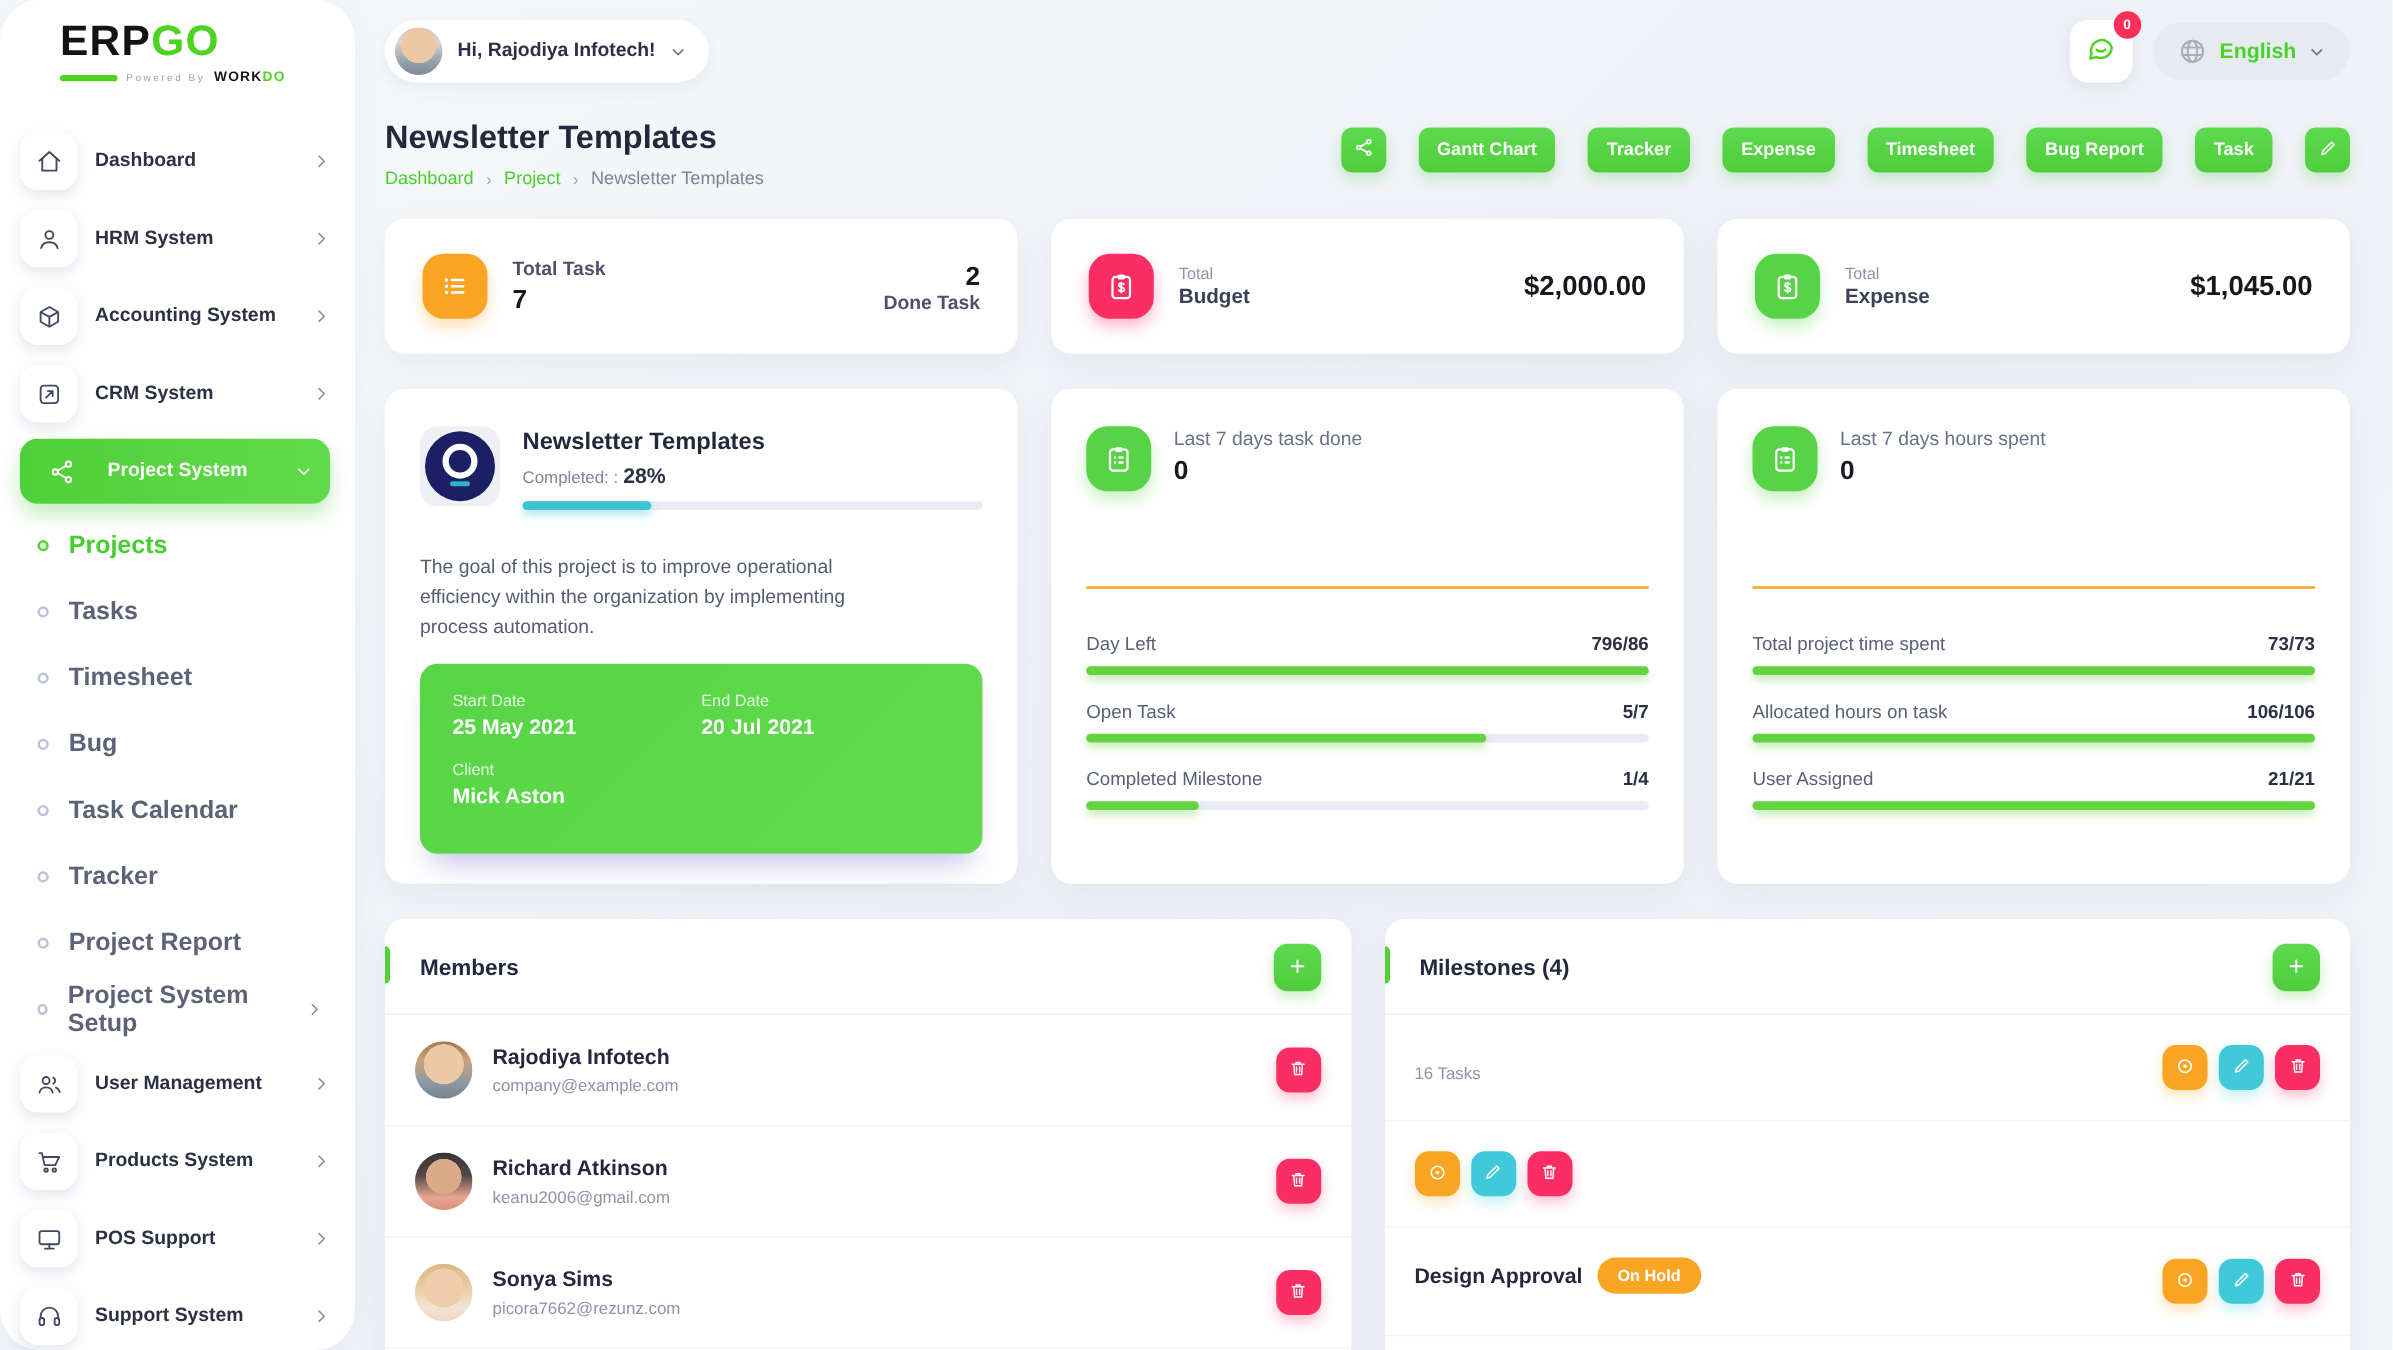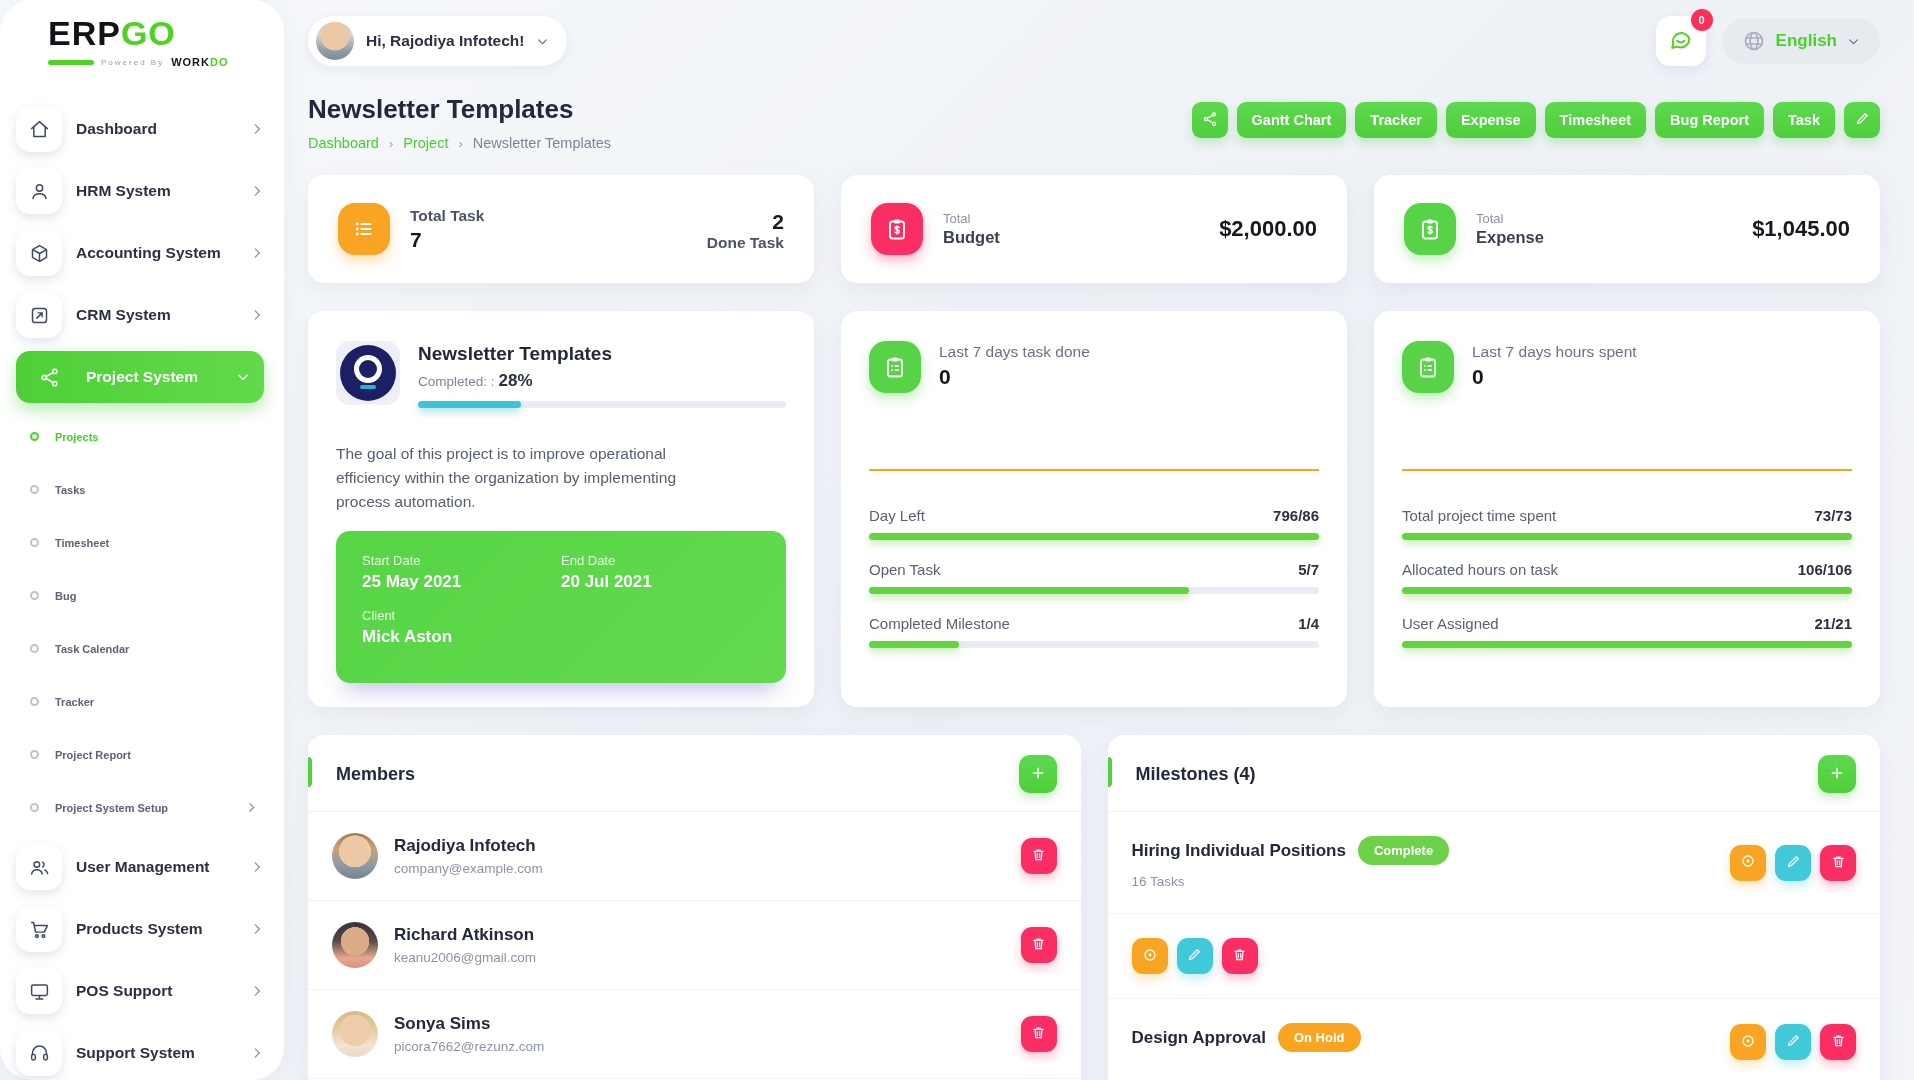--- a/index.html
+++ b/index.html
@@ -28,21 +28,21 @@
   .m-label { flex:1; font-size:15.5px; font-weight:700; color:#2b3044; }
   .m-chev { color:#8b92a6; display:flex; }
   .m-item.active { background:linear-gradient(90deg,#4ecf37,#62da4b); border-radius:14px; height:52px; margin:5px 0; padding:0 14px 0 10px; box-shadow:0 8px 16px rgba(80,200,60,.35); }
   .m-item.active .m-icebox { background:transparent; box-shadow:none; color:#fff; }
   .m-item.active .m-label { color:#fff; }
   .m-item.active .m-chev { color:#fff; }
   .sub-list { padding:2px 0 2px 14px; }
   .s-item { display:flex; align-items:center; gap:16px; height:53px; cursor:pointer; }
   .s-dot { width:9px; height:9px; border-radius:50%; border:2px solid #bcc3d4; }
   .s-item.active .s-dot { border-color:#52d13a; background:#d8f5cf; }
-  .s-label { font-size:11px; font-weight:600; color:#5c6378; }
+  .s-label { font-size:20px; font-weight:600; color:#5c6378; }
   .s-item.active .s-label { color:#45cf2c; font-weight:700; }
   .s-chev { margin-left:auto; margin-right:6px; color:#8b92a6; display:flex; }
 
   
   .main { flex:1; height:100%; padding:0 34px 0 24px; overflow:hidden; }
 
   .topbar { height:78px; display:flex; align-items:center; justify-content:space-between; padding-top:4px; }
   .user-pill { display:flex; align-items:center; gap:12px; background:#fff; border-radius:40px; padding:6px 18px 6px 8px; box-shadow:0 4px 12px rgba(160,170,195,.18); cursor:pointer; }
   .user-avatar { width:38px; height:38px; border-radius:50%;
     background:radial-gradient(circle at 50% 38%, #ecc9a4 0 46%, rgba(0,0,0,0) 47%),
@@ -55,21 +55,21 @@
   .lang-globe { color:#a6adbd; display:flex; }
   .lang-label { font-size:17px; font-weight:600; color:#48d32b; }
   .lang-chev { color:#6f7689; display:flex; }
 
   .page-header { display:flex; align-items:flex-start; justify-content:space-between; margin-top:16px; }
   .page-title { font-size:26px; font-weight:800; color:#23283d; }
   .breadcrumb { display:flex; align-items:center; gap:10px; margin-top:10px; font-size:14.5px; }
   .bc-link { color:#48cf2e; cursor:pointer; }
   .bc-sep { color:#9aa0b5; font-size:13px; }
   .bc-current { color:#7c8498; }
-  .actions { display:flex; align-items:center; gap:9px; margin-top:8px; }
+  .actions { display:flex; align-items:center; gap:26px; margin-top:8px; }
   .btn { background:linear-gradient(180deg,#5dd94e,#4fce3c); color:#fff; border:none; border-radius:9px; height:36px; padding:0 15px; font-size:14.5px; font-weight:600; font-family:inherit; cursor:pointer; box-shadow:0 5px 10px rgba(80,200,60,.28); display:flex; align-items:center; justify-content:center; }
   .btn.icon-only { width:36px; padding:0; }
 
   
   .row { display:flex; gap:27px; }
   .stats-row { margin-top:24px; }
   .card { background:#fff; border-radius:16px; box-shadow:0 8px 22px rgba(165,175,200,.16); }
   .stat-card { flex:1; height:108px; display:flex; align-items:center; padding:0 30px; gap:20px; }
   .squircle { width:52px; height:52px; min-width:52px; border-radius:17px; display:flex; align-items:center; justify-content:center; color:#fff; }
   .sq-orange { background:#f9a423; box-shadow:0 6px 12px rgba(249,164,35,.35); }
@@ -648,24 +648,20 @@
           <span class="list-title">Milestones (4)</span>
           <button class="add-btn">
               <span><svg width="16" height="16" viewBox="0 0 24 24" fill="none" stroke="currentColor" stroke-width="2.4" stroke-linecap="round">
                   <path d="M12 5v14M5 12h14"></path>
                 </svg></span>
             </button>
         </div>
 
         <div class="ms-row">
           <div class="ms-info">
-            <div class="ms-name-line">
-              <span class="ms-name">Hiring Individual Positions</span>
-              <span class="badge" style="background-color: rgb(110, 209, 74);">Complete</span>
-            </div>
             <div class="ms-tasks">16 Tasks</div>
           </div>
           <div class="ms-actions">
             <button class="sq-btn orange">
                 <span><svg width="16" height="16" viewBox="0 0 24 24" fill="none" stroke="currentColor" stroke-width="1.9">
                     <circle cx="12" cy="12" r="7.5"></circle>
                     <circle cx="12" cy="12" r="2.2" fill="currentColor" stroke="none"></circle>
                   </svg></span>
               </button>
             <button class="sq-btn cyan">

